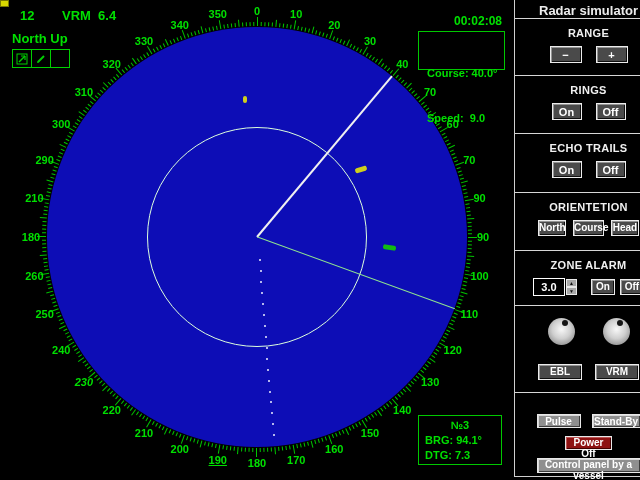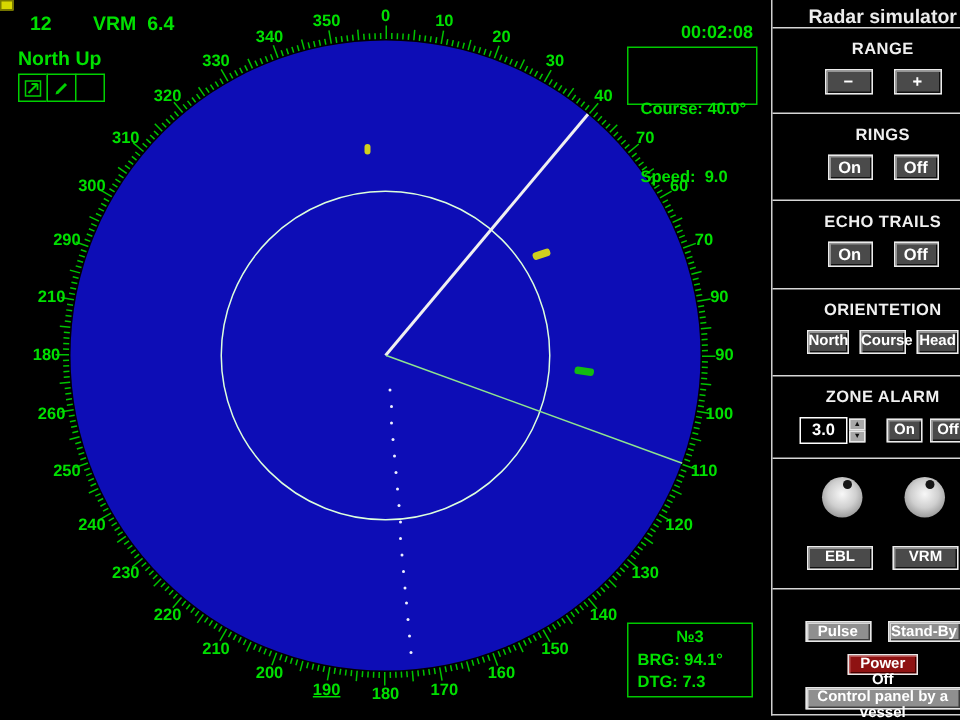--- a/index.html
+++ b/index.html
@@ -446,21 +446,21 @@
         <div class="deg-label" style="left: 430.126px; top: 382.27px; color: rgb(0, 224, 0);">130</div>
         <div class="deg-label" style="left: 402.27px; top: 410.126px; color: rgb(0, 224, 0);">140</div>
         <div class="deg-label" style="left: 370px; top: 432.722px; color: rgb(0, 224, 0);">150</div>
         <div class="deg-label" style="left: 334.297px; top: 449.371px; color: rgb(0, 224, 0);">160</div>
         <div class="deg-label" style="left: 296.244px; top: 459.567px; color: rgb(0, 224, 0);">170</div>
         <div class="deg-label" style="left: 257px; top: 463px; color: rgb(0, 224, 0);">180</div>
         <div class="deg-label" style="left: 217.756px; top: 459.567px; color: rgb(0, 224, 0); text-decoration: underline;">190</div>
         <div class="deg-label" style="left: 179.703px; top: 449.371px; color: rgb(0, 224, 0);">200</div>
         <div class="deg-label" style="left: 144px; top: 432.722px; color: rgb(0, 224, 0);">210</div>
         <div class="deg-label" style="left: 111.73px; top: 410.126px; color: rgb(0, 224, 0);">220</div>
-        <div class="deg-label" style="left: 83.874px; top: 382.27px; color: rgb(0, 224, 0);">230</div>
+        <div class="deg-label" style="left: 83.874px; top: 382.27px; color: rgb(0, 224, 0); font-style: italic;">230</div>
         <div class="deg-label" style="left: 61.2783px; top: 350px; color: rgb(0, 224, 0);">240</div>
         <div class="deg-label" style="left: 44.6295px; top: 314.297px; color: rgb(0, 224, 0);">250</div>
         <div class="deg-label" style="left: 34.4334px; top: 276.244px; color: rgb(0, 224, 0);">260</div>
         <div class="deg-label" style="left: 31px; top: 237px; color: rgb(0, 224, 0);">180</div>
         <div class="deg-label" style="left: 34.4334px; top: 197.756px; color: rgb(0, 224, 0);">210</div>
         <div class="deg-label" style="left: 44.6295px; top: 159.703px; color: rgb(0, 224, 0);">290</div>
         <div class="deg-label" style="left: 61.2783px; top: 124px; color: rgb(0, 224, 0);">300</div>
         <div class="deg-label" style="left: 83.874px; top: 91.73px; color: rgb(0, 224, 0);">310</div>
         <div class="deg-label" style="left: 111.73px; top: 63.874px; color: rgb(0, 224, 0);">320</div>
         <div class="deg-label" style="left: 144px; top: 41.2783px; color: rgb(0, 224, 0);">330</div>

